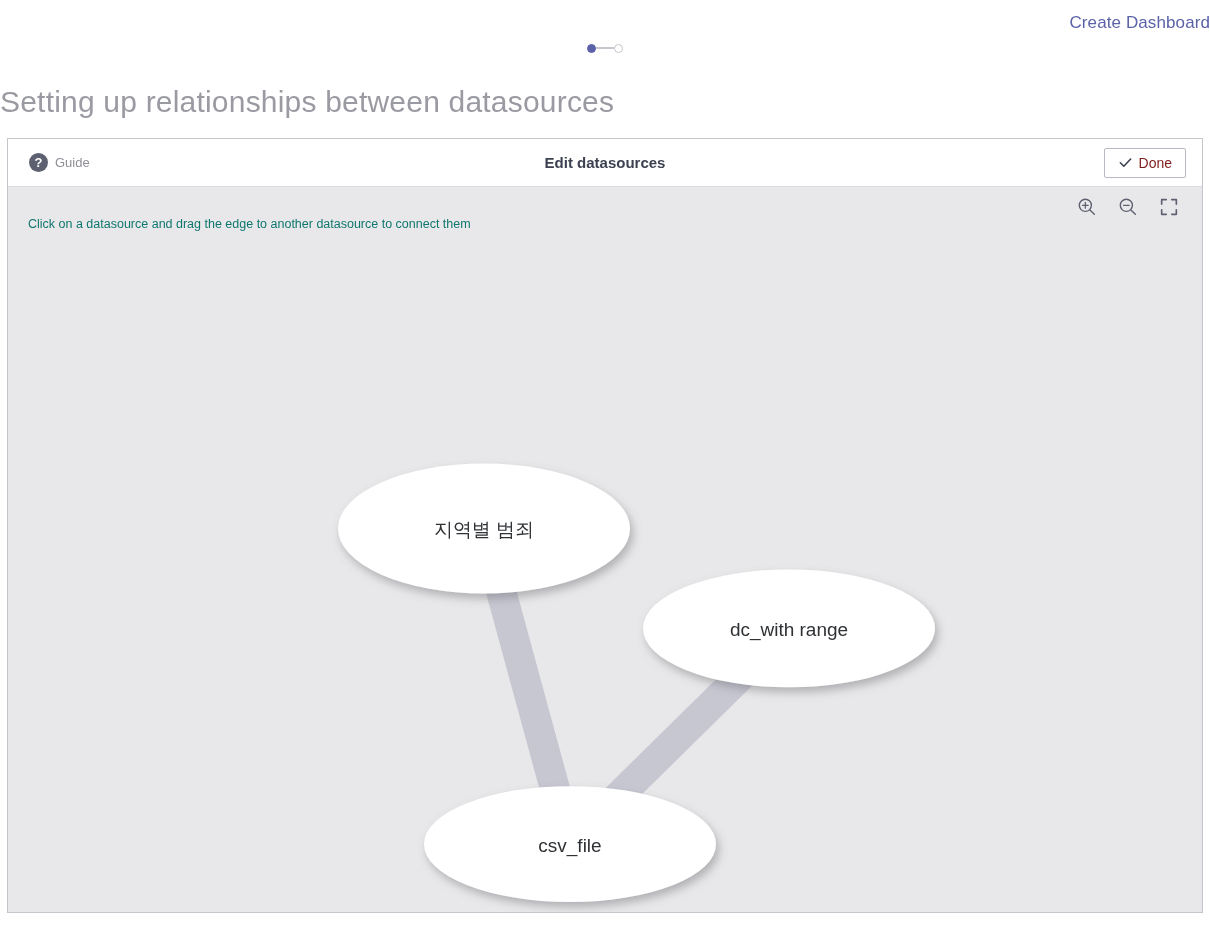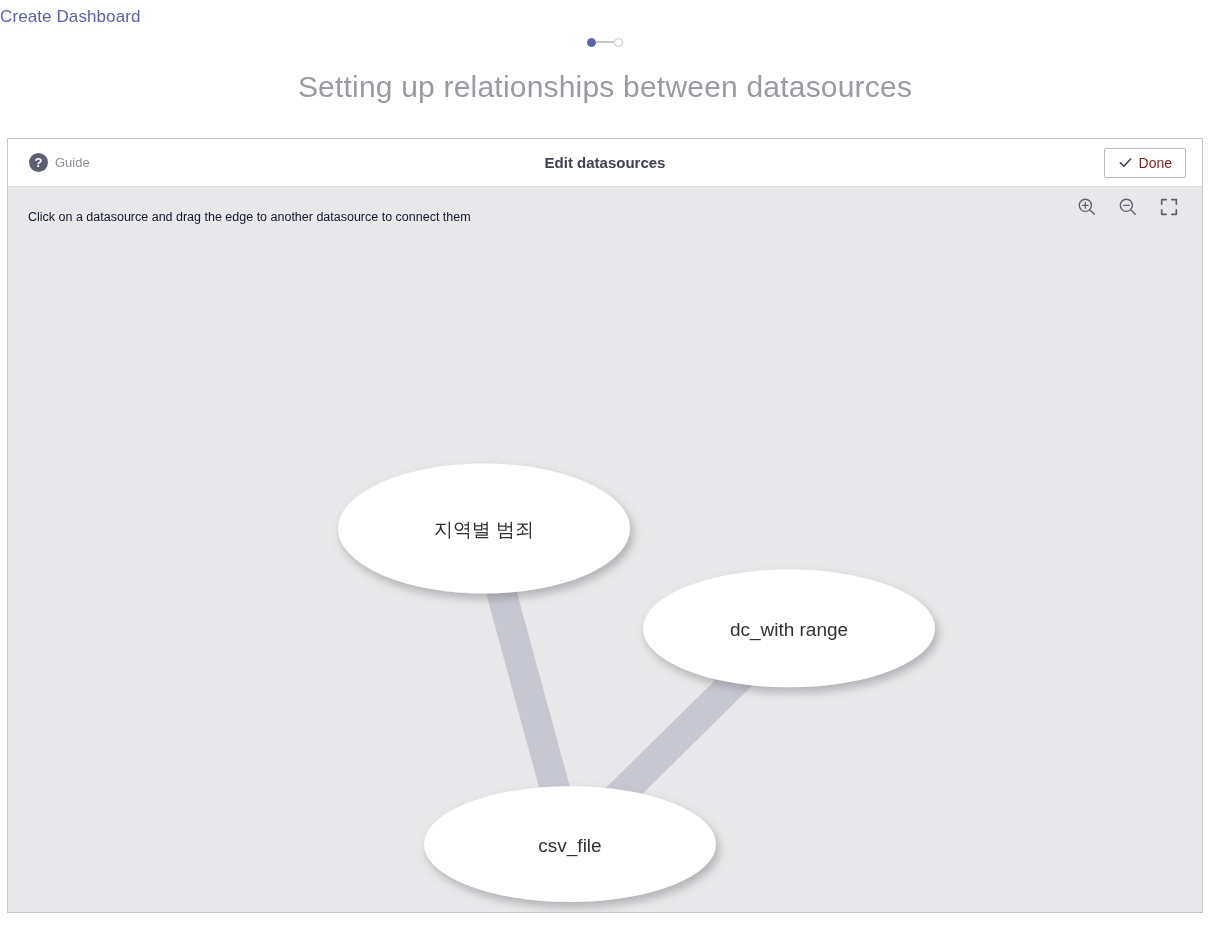--- a/index.html
+++ b/index.html
@@ -11,22 +11,22 @@
     height: 930px;
     background: #ffffff;
     font-family: "Liberation Sans", sans-serif;
     overflow: hidden;
     position: relative;
   }
 
   
   .wizard-header {
     width: 100%;
-    padding-top: 6px;
-    text-align: left;
+    padding-top: 12px;
+    text-align: right;
   }
   .wizard-title {
     font-size: 17px;
     color: #5b62a8;
     letter-spacing: .1px;
     line-height: 22px;
     font-weight: 400;
   }
   .stepper {
     margin-top: 7px;
@@ -49,22 +49,22 @@
     background: #ffffff;
     border: 1.5px solid #c6c6cc;
   }
   .step-line {
     width: 18px;
     height: 1.5px;
     background: #c6c6cc;
   }
 
   .page-heading {
-    margin-top: 21px;
-    text-align: center;
+    margin-top: 30px;
+    text-align: left;
     font-size: 30px;
     font-weight: 300;
     color: #9a9aa2;
     letter-spacing: .2px;
   }
 
   
   .panel {
     position: absolute;
     left: 7px;
@@ -156,23 +156,23 @@
   .canvas {
     position: relative;
     flex: 1;
     background: #e8e8ea;
     overflow: hidden;
   }
 
   .canvas-hint {
     position: absolute;
     left: 20px;
-    top: 23px;
+    top: 30px;
     font-size: 12.5px;
-    color: #0f172a;
+    color: #0f766e;
     z-index: 3;
     pointer-events: none;
   }
 
   .canvas-tools {
     position: absolute;
     right: 22px;
     top: 9px;
     display: flex;
     align-items: center;

